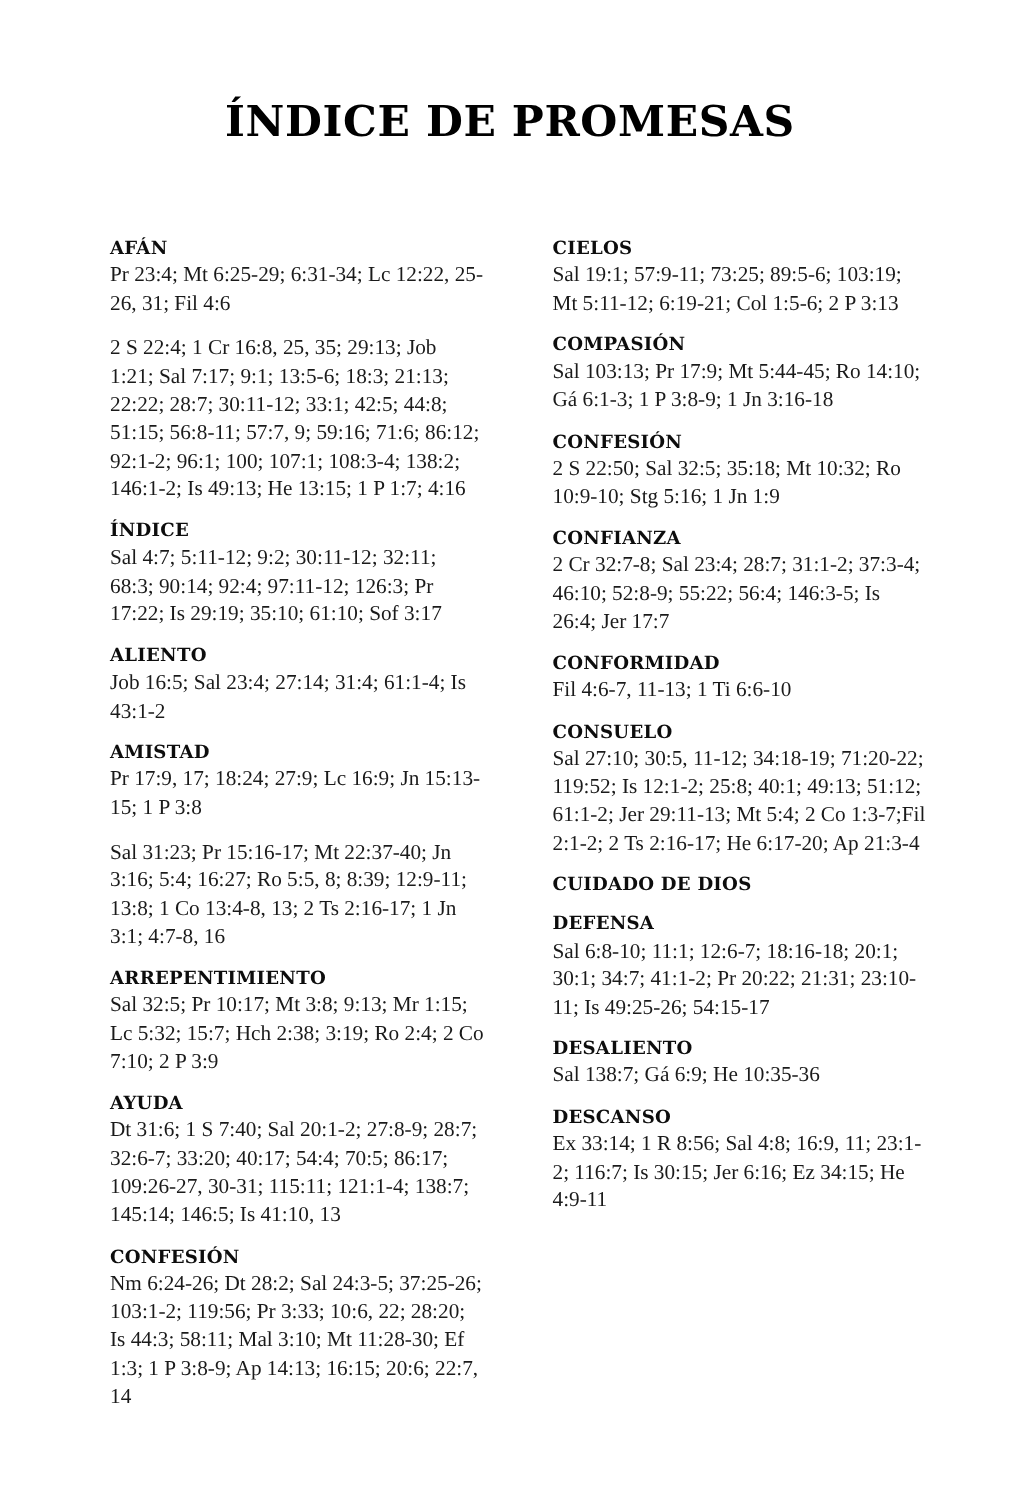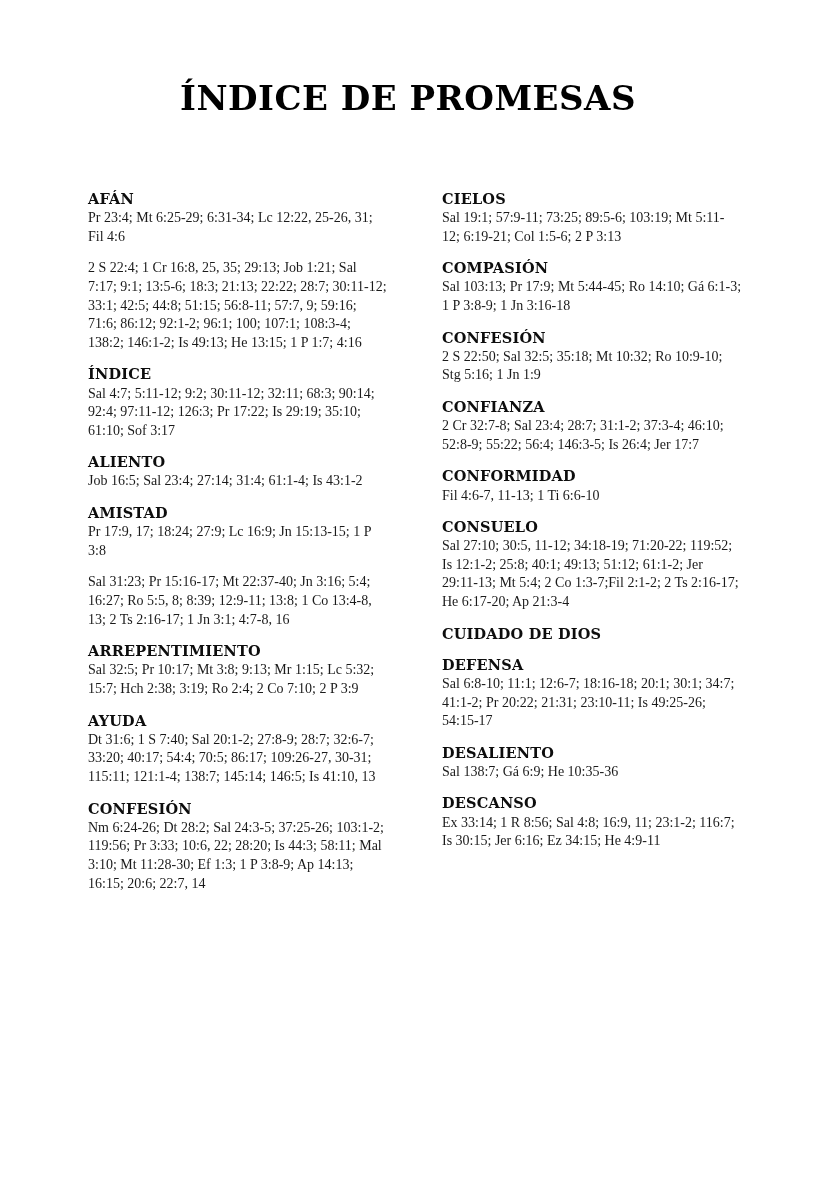--- a/index.html
+++ b/index.html
@@ -48,21 +48,21 @@
     font-family: "DejaVu Serif", serif;
     font-weight: bold;
     font-size: 14.5px;
     line-height: 1.25;
     letter-spacing: 0.2px;
     color: #0d0d0d;
     margin-bottom: 1px;
   }
   .entry-refs {
     font-family: "Liberation Serif", serif;
-    font-size: 14px;
+    font-size: 17px;
     line-height: 1.33;
     color: #1a1a1a;
     text-align: left;
   }
 </style>
 </head>
 <body>
 
 <div class="page">
 

